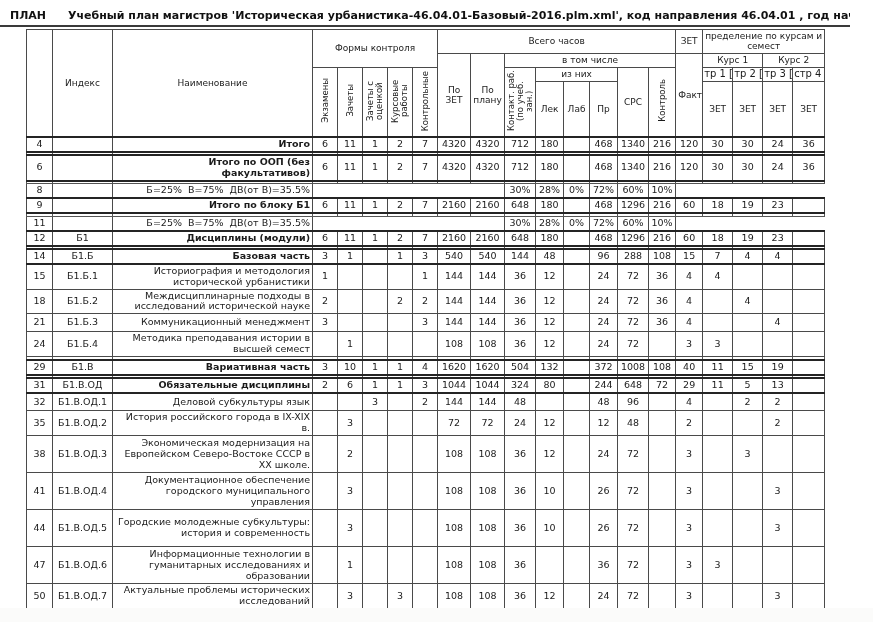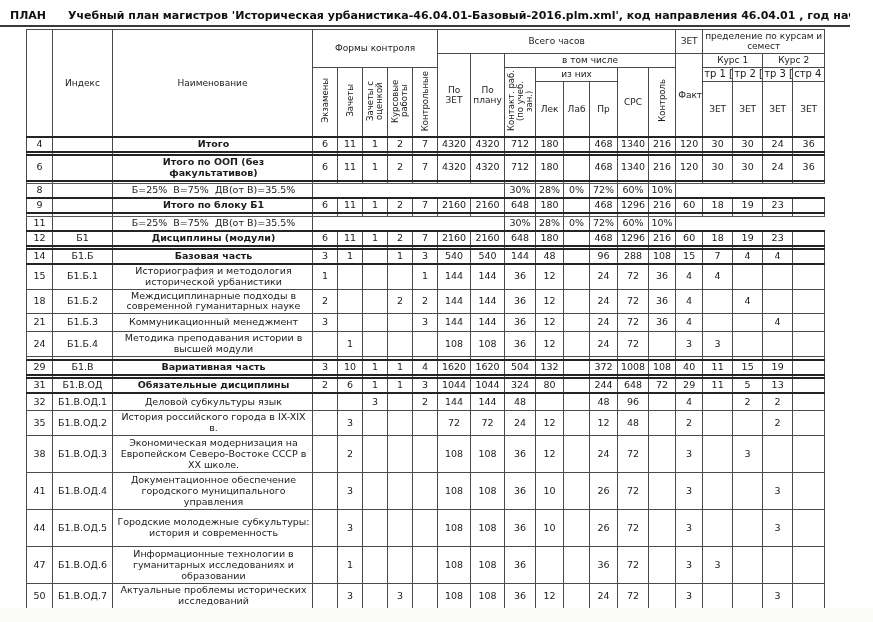--- a/index.html
+++ b/index.html
@@ -22,21 +22,21 @@
     line-height:1.15;color:#1b1b1b;box-sizing:border-box;
   }
   thead th{font-size:9px;}
   thead .grp{height:14px;}
   thead .sem-lbl{font-size:10px;white-space:nowrap;padding:0 1px;height:14px;}
   th.rot{vertical-align:middle;padding:2px 0;}
   .vert{
     display:inline-block;writing-mode:vertical-rl;transform:rotate(180deg);
     max-height:62px;line-height:1.05;font-size:8.5px;white-space:normal;
   }
-  td.c-name{text-align:center;padding-left:4px;white-space:pre-wrap;}
+  td.c-name{text-align:right;padding-left:4px;white-space:pre-wrap;}
   td.c-num{font-size:9.5px;}
   tr.total td{border-top:2px solid #242424;border-bottom:2px solid #242424;height:15px;}
   tr.total td.c-name{font-weight:bold;}
   tr.item td{height:18px;}
   tr.tall td{height:37px;}
   tr.percent td{height:13px;}
   tr.percent td.nb{border:none;}
   tr.collapsed td{height:3px;padding:0;border:1px solid #555;}
   .sheet-noise{position:absolute;left:0;bottom:0;width:873px;height:14px;background:#fbfbfa;}
 </style>
@@ -387,21 +387,21 @@
         <td class="c-val">36</td>
         <td class="c-val">4</td>
         <td class="c-val">4</td>
         <td class="c-val"></td>
         <td class="c-val"></td>
         <td class="c-val"></td>
       </tr>
       <tr class="item">
         <td class="c-num">18</td>
         <td class="c-idx">Б1.Б.2</td>
-        <td class="c-name">Междисциплинарные подходы в современной гуманитарных науке</td>
+        <td class="c-name">Междисциплинарные подходы в исследований исторической науке</td>
         <td class="c-val">2</td>
         <td class="c-val"></td>
         <td class="c-val"></td>
         <td class="c-val">2</td>
         <td class="c-val">2</td>
         <td class="c-val">144</td>
         <td class="c-val">144</td>
         <td class="c-val">36</td>
         <td class="c-val">12</td>
         <td class="c-val"></td>
@@ -433,21 +433,21 @@
         <td class="c-val">36</td>
         <td class="c-val">4</td>
         <td class="c-val"></td>
         <td class="c-val"></td>
         <td class="c-val">4</td>
         <td class="c-val"></td>
       </tr>
       <tr class="item">
         <td class="c-num">24</td>
         <td class="c-idx">Б1.Б.4</td>
-        <td class="c-name">Методика преподавания истории в высшей модули</td>
+        <td class="c-name">Методика преподавания истории в высшей семест</td>
         <td class="c-val"></td>
         <td class="c-val">1</td>
         <td class="c-val"></td>
         <td class="c-val"></td>
         <td class="c-val"></td>
         <td class="c-val">108</td>
         <td class="c-val">108</td>
         <td class="c-val">36</td>
         <td class="c-val">12</td>
         <td class="c-val"></td>

